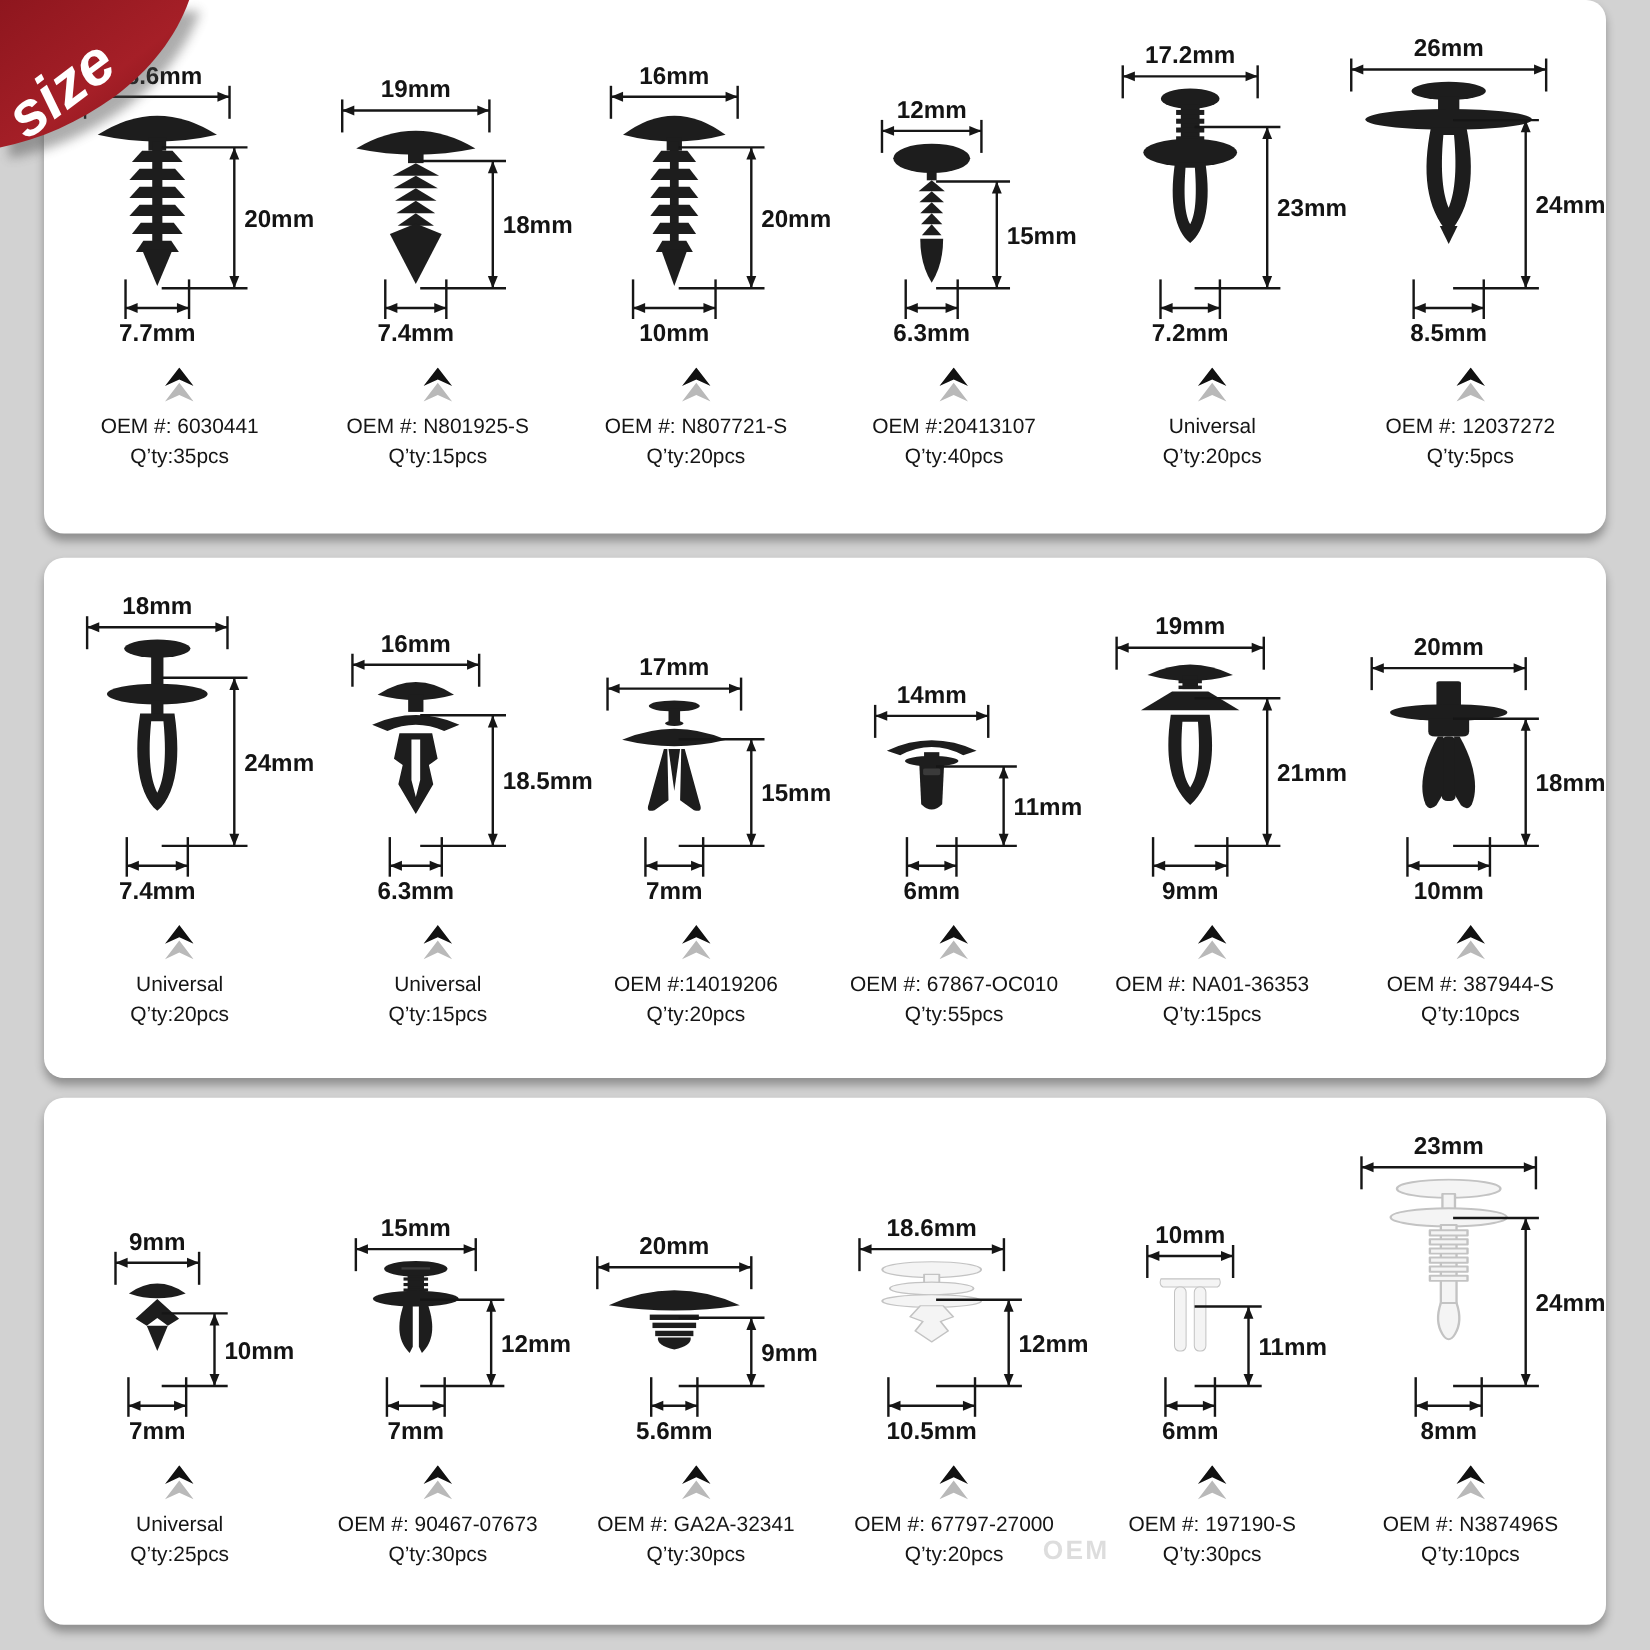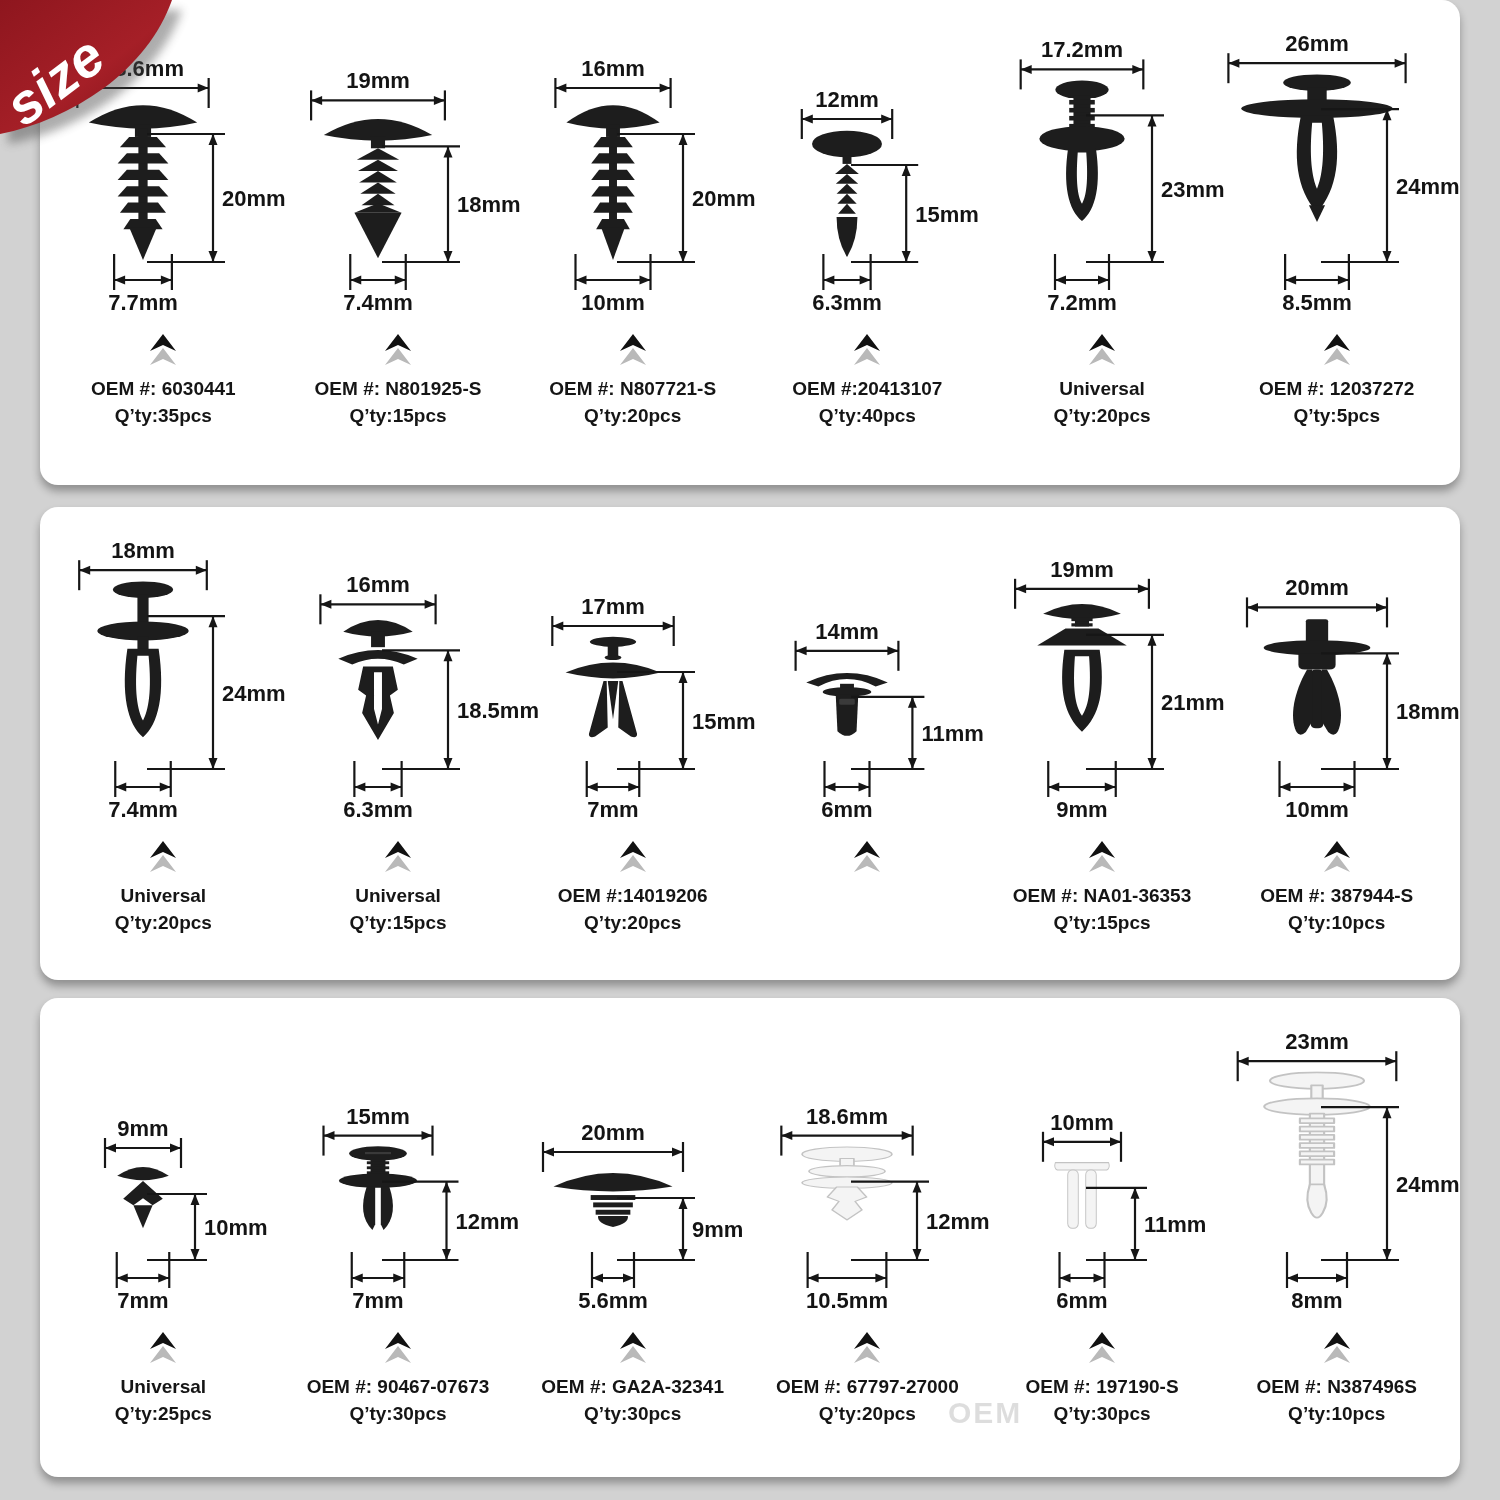--- a/index.html
+++ b/index.html
@@ -10,25 +10,25 @@
          padding:22px 6px 0;box-sizing:border-box;}
   #panel-1{top:0;height:485px;}
   #panel-2{top:507px;height:473px;}
   #panel-3{top:998px;height:479px;}
   .cell{flex:1;display:flex;flex-direction:column;align-items:center;min-width:0;}
   svg.dim{overflow:visible;display:block;}
   svg.dim text{font-weight:700;font-size:22px;fill:#141414;font-family:"Liberation Sans",sans-serif;}
   .c-black{fill:#1d1d1d;}
   .c-white{fill:#f4f4f4;stroke:#c3c3c3;stroke-width:1.5;stroke-linejoin:round;}
   .uparrow{margin-top:16px;display:block;}
-  .lines{margin-top:8px;text-align:center;font-weight:700;font-size:19px;color:#151515;line-height:1.4;}
+  .lines{margin-top:8px;text-align:center;font-weight:400;font-size:19px;color:#151515;line-height:1.4;}
   .ribbon{position:absolute;left:0;top:0;z-index:5;}
   .ribbon text{font-weight:700;font-style:italic;font-size:56px;fill:#ffffff;
                font-family:"Liberation Sans",sans-serif;}
-  .watermark{position:absolute;left:948px;top:1396px;font-size:30px;font-weight:700;
+  .watermark{position:absolute;left:948px;top:1396px;font-size:24px;font-weight:700;
              color:#000;opacity:.13;letter-spacing:2px;z-index:2;}
 </style>
 </head>
 <body>
 
 <div class="stage">
 
   <svg class="ribbon" width="300" height="200" viewBox="0 0 300 200">
     <defs>
       <linearGradient id="rg" x1="0" y1="0" x2="1" y2="1">
@@ -487,20 +487,24 @@
             <polygon points="120.5,258 109.5,253.5 109.5,262.5"></polygon>
           </g>
      <text x="98" y="109.80000000000001" text-anchor="middle">14mm</text>
      <text x="172.4" y="211.9">11mm</text>
      <text x="98" y="288" text-anchor="middle">6mm</text>
    </svg>
    <svg class="uparrow" width="26" height="34" viewBox="0 0 26 34">
      <path d="M13,0 L26,17 L13,11 L0,17 Z" fill="#111"></path>
      <path d="M13,14 L26,31 L13,25 L0,31 Z" fill="#b9b9b9"></path>
    </svg>
+   <div class="lines">
+     <div>OEM #: 67867-OC010</div>
+     <div>Q’ty:55pcs</div>
+   </div>
       </div>
       <div class="cell">
         <svg class="dim" width="236" height="296" viewBox="0 0 236 296">
      <svg x="39.1" y="69.79999999999998" width="117.8" height="170.20000000000002" viewBox="0 0 100 160" preserveAspectRatio="none">
        <g class="c-black">
               <path d="M17,14 Q50,-4 83,14 Q50,24 17,14 Z"></path>
               <rect x="44" y="14" width="12" height="12"></rect>
               <rect x="41" y="18" width="18" height="3"></rect>
               <rect x="41" y="23" width="18" height="3"></rect>
               <path d="M12,44 L88,44 L64,28 L36,28 Z"></path>

